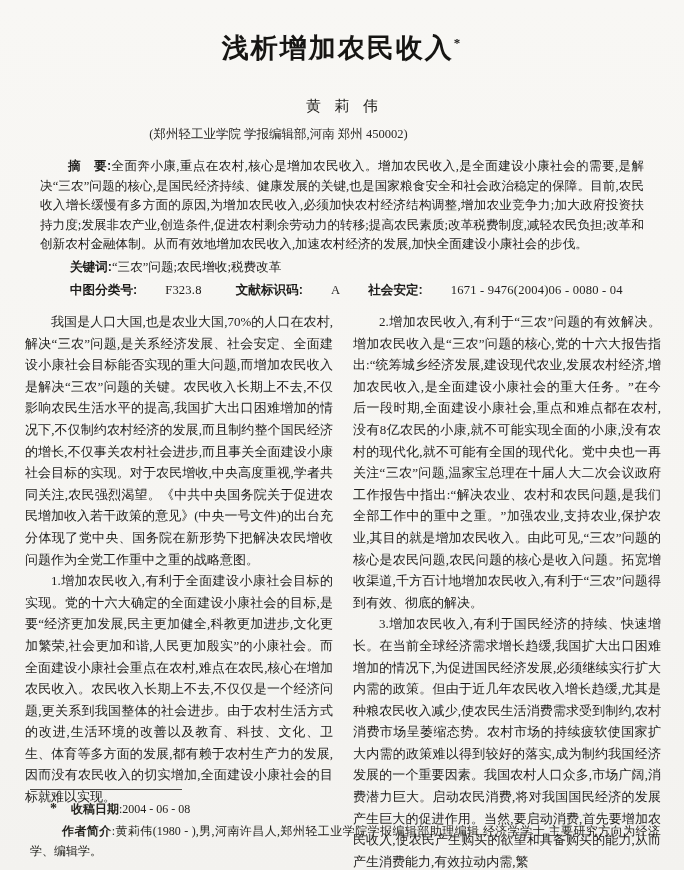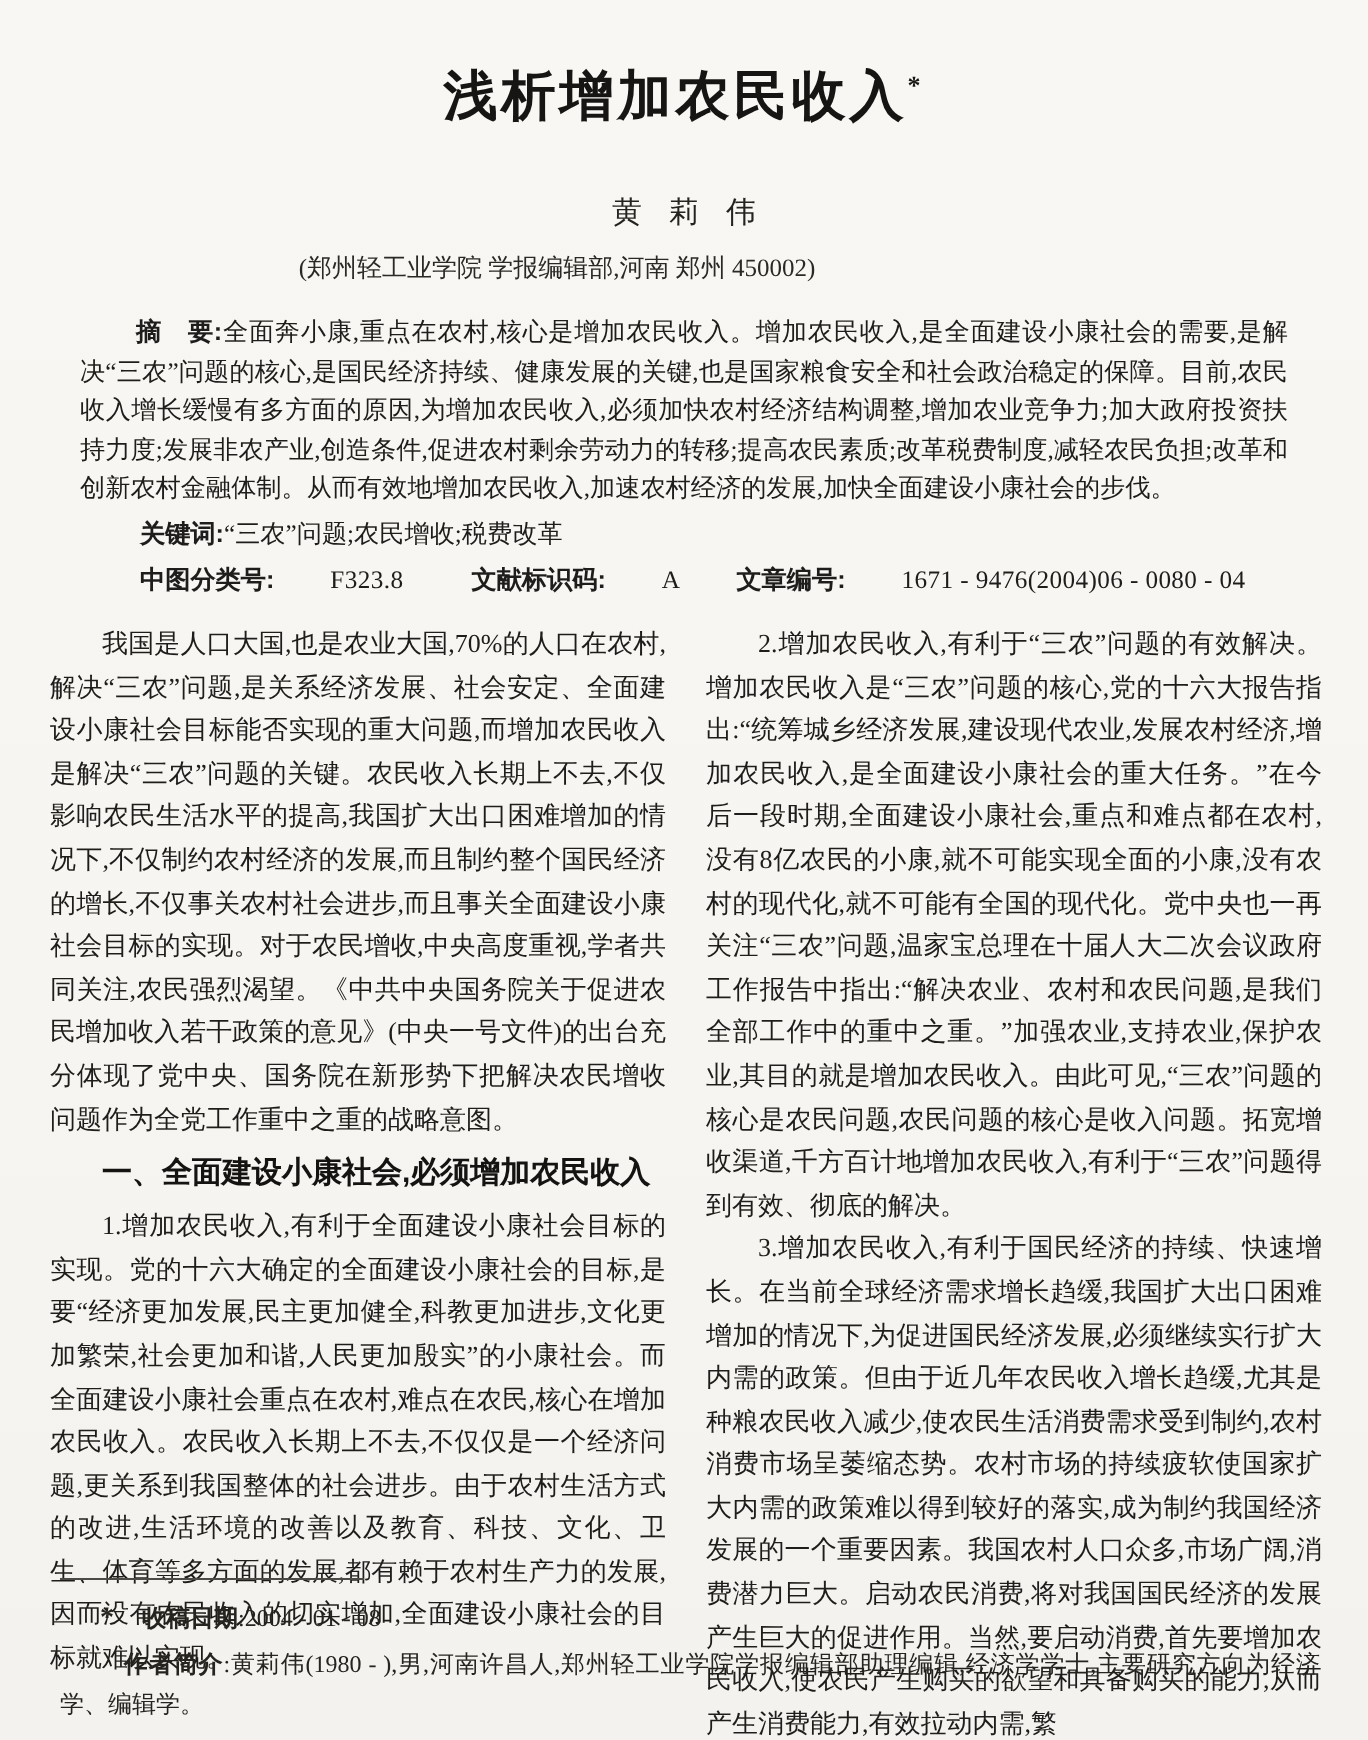--- a/index.html
+++ b/index.html
@@ -80,35 +80,34 @@
 
   <div class="title"><span>浅析增加农民收入</span><sup>*</sup></div>
 
   <div class="author">黄莉伟</div>
 
   <div class="affiliation">(郑州轻工业学院 学报编辑部,河南 郑州 450002)</div>
 
   <div class="meta">
     <p class="abstract"><span class="runin">摘　要:</span><span class="kai">全面奔小康,重点在农村,核心是增加农民收入。增加农民收入,是全面建设小康社会的需要,是解决“三农”问题的核心,是国民经济持续、健康发展的关键,也是国家粮食安全和社会政治稳定的保障。目前,农民收入增长缓慢有多方面的原因,为增加农民收入,必须加快农村经济结构调整,增加农业竞争力;加大政府投资扶持力度;发展非农产业,创造条件,促进农村剩余劳动力的转移;提高农民素质;改革税费制度,减轻农民负担;改革和创新农村金融体制。从而有效地增加农民收入,加速农村经济的发展,加快全面建设小康社会的步伐。</span></p>
     <p class="kwline"><span class="runin">关键词:</span><span class="kai">“三农”问题;农民增收;税费改革</span></p>
-    <p class="clcline"><span class="runin">中图分类号:</span><span class="val">F323.8</span><span class="gap1"></span><span class="runin">文献标识码:</span><span class="val">A</span><span class="gap2"></span><span class="runin">文章编号:</span><span class="val">1671 - 9476(2004)06 - 0080 - 04</span></p>
+    <p class="clcline"><span class="runin">中图分类号:</span><span class="val">F323.8</span><span class="gap1"></span><span class="runin">文献标识码:</span><span class="val">A</span><span class="gap2"></span><span class="runin">社会安定:</span><span class="val">1671 - 9476(2004)06 - 0080 - 04</span></p>
   </div>
 
   <div class="columns">
     <div class="col">
       <p>我国是人口大国,也是农业大国,70%的人口在农村,解决“三农”问题,是关系经济发展、社会安定、全面建设小康社会目标能否实现的重大问题,而增加农民收入是解决“三农”问题的关键。农民收入长期上不去,不仅影响农民生活水平的提高,我国扩大出口困难增加的情况下,不仅制约农村经济的发展,而且制约整个国民经济的增长,不仅事关农村社会进步,而且事关全面建设小康社会目标的实现。对于农民增收,中央高度重视,学者共同关注,农民强烈渴望。《中共中央国务院关于促进农民增加收入若干政策的意见》(中央一号文件)的出台充分体现了党中央、国务院在新形势下把解决农民增收问题作为全党工作重中之重的战略意图。</p>
-      <div class="sec-heading">一、全面建设小康社会,必须增加农民收入</div>
       <p>1.增加农民收入,有利于全面建设小康社会目标的实现。党的十六大确定的全面建设小康社会的目标,是要“经济更加发展,民主更加健全,科教更加进步,文化更加繁荣,社会更加和谐,人民更加殷实”的小康社会。而全面建设小康社会重点在农村,难点在农民,核心在增加农民收入。农民收入长期上不去,不仅仅是一个经济问题,更关系到我国整体的社会进步。由于农村生活方式的改进,生活环境的改善以及教育、科技、文化、卫生、体育等多方面的发展,都有赖于农村生产力的发展,因而没有农民收入的切实增加,全面建设小康社会的目标就难以实现。</p>
     </div>
     <div class="col">
       <p>2.增加农民收入,有利于“三农”问题的有效解决。增加农民收入是“三农”问题的核心,党的十六大报告指出:“统筹城乡经济发展,建设现代农业,发展农村经济,增加农民收入,是全面建设小康社会的重大任务。”在今后一段时期,全面建设小康社会,重点和难点都在农村,没有8亿农民的小康,就不可能实现全面的小康,没有农村的现代化,就不可能有全国的现代化。党中央也一再关注“三农”问题,温家宝总理在十届人大二次会议政府工作报告中指出:“解决农业、农村和农民问题,是我们全部工作中的重中之重。”加强农业,支持农业,保护农业,其目的就是增加农民收入。由此可见,“三农”问题的核心是农民问题,农民问题的核心是收入问题。拓宽增收渠道,千方百计地增加农民收入,有利于“三农”问题得到有效、彻底的解决。</p>
       <p>3.增加农民收入,有利于国民经济的持续、快速增长。在当前全球经济需求增长趋缓,我国扩大出口困难增加的情况下,为促进国民经济发展,必须继续实行扩大内需的政策。但由于近几年农民收入增长趋缓,尤其是种粮农民收入减少,使农民生活消费需求受到制约,农村消费市场呈萎缩态势。农村市场的持续疲软使国家扩大内需的政策难以得到较好的落实,成为制约我国经济发展的一个重要因素。我国农村人口众多,市场广阔,消费潜力巨大。启动农民消费,将对我国国民经济的发展产生巨大的促进作用。当然,要启动消费,首先要增加农民收入,使农民产生购买的欲望和具备购买的能力,从而产生消费能力,有效拉动内需,繁</p>
     </div>
   </div>
 
   <div class="fn-rule"></div>
 
   <div class="footnote">
-    <p class="fn-date"><span class="fn-marker">*</span><span class="fnlabel">收稿日期</span><span>:2004 - 01 - 08</span></p>
+    <p class="fn-date"><span class="fn-marker">*</span><span class="fnlabel">收稿日期</span><span>:2004 - 06 - 08</span></p>
     <p class="fn-bio"><span class="fnlabel">作者简介</span><span class="kai">:黄莉伟(1980 - ),男,河南许昌人,郑州轻工业学院学报编辑部助理编辑,经济学学士,主要研究方向为经济学、编辑学。</span></p>
   </div>
 
 </div>
 
 </body></html>

